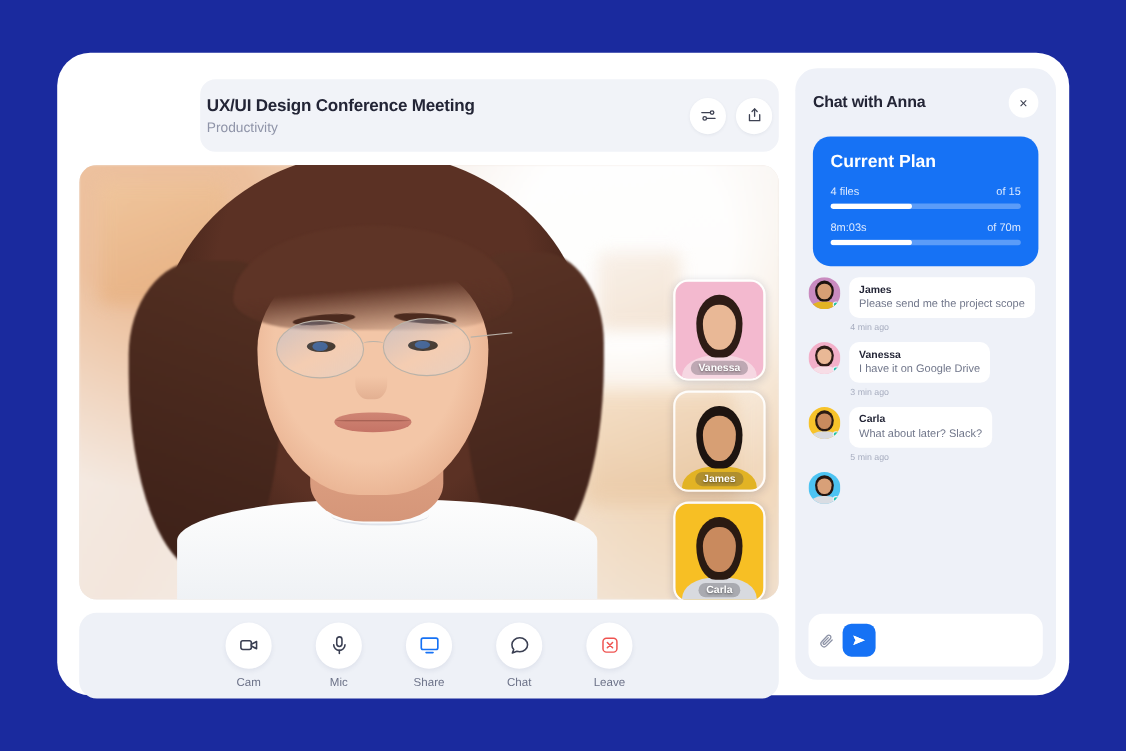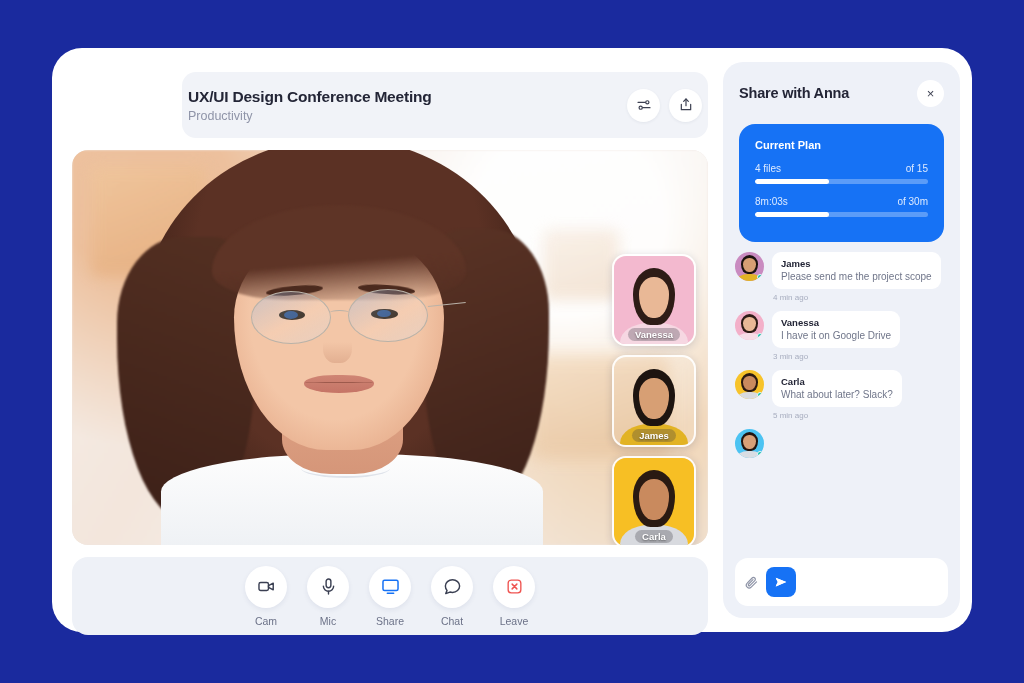--- a/index.html
+++ b/index.html
@@ -156,21 +156,21 @@
   .t-name{
     position:absolute; left:0; right:0; bottom:4px; text-align:center;
     font-size:9.5px; color:#ffffff; font-weight:bold;
     text-shadow:0 1px 2px rgba(0,0,0,.45);
   }
   .t-name span{ background:rgba(60,60,70,.30); padding:1px 7px; border-radius:7px; }
   
   #controls{
     position:absolute; left:10px; top:497px; width:636px; height:78px;
     background:#eef1f7; border-radius:16px;
-    display:flex; align-items:center; justify-content:center; gap:20px;
+    display:flex; align-items:center; justify-content:center; gap:40px;
   }
   .ctrl{ display:flex; flex-direction:column; align-items:center; cursor:pointer; }
   .ctrl-circle{
     width:42px; height:42px; border-radius:50%; background:#ffffff;
     display:flex; align-items:center; justify-content:center;
     box-shadow:0 2px 5px rgba(40,55,100,.08);
   }
   .ctrl-label{ margin-top:7px; font-size:10.5px; color:#6c7288; }
   
   #chat-panel{
@@ -184,21 +184,21 @@
   #chat-title{ flex:1; font-size:14.5px; font-weight:bold; color:#232536; letter-spacing:-0.2px; }
   #chat-close{
     width:27px; height:27px; border-radius:50%; background:#ffffff; border:none;
     display:flex; align-items:center; justify-content:center; cursor:pointer;
     font-size:13px; color:#3d4152; line-height:1;
   }
   #plan-card{
     position:absolute; left:16px; top:62px; width:205px; height:118px;
     background:#1672f5; border-radius:16px; padding:15px 16px;
   }
-  #plan-title{ font-size:11px; font-weight:bold; color:#ffffff; }
+  #plan-title{ font-size:16px; font-weight:bold; color:#ffffff; }
   .plan-row{ margin-top:12px; }
   .plan-row .labels{ display:flex; justify-content:space-between; font-size:10px; color:#ddeaff;text-align:right; }
   .plan-bar{ margin-top:5px; height:5px; border-radius:3px; background:#5b9cf8; overflow:hidden; }
   .plan-bar .fill{ height:100%; background:#ffffff; border-radius:3px; }
   #messages{ position:absolute; left:12px; top:190px; width:213px; }
   .msg{ display:flex; margin-bottom:9px; }
   .msg-avatar{
     position:relative; width:29px; height:29px; border-radius:50%;
     flex:0 0 29px; margin-right:8px; overflow:hidden;
   }
@@ -363,40 +363,40 @@
             </svg>
           </div>
           <div class="ctrl-label">Leave</div>
         </div>
       </div>
   </div>
 
   <div id="chat-panel">
 
     <div id="chat-header">
-      <div id="chat-title">Share with Anna</div>
+      <div id="chat-title">Chat with Anna</div>
       <button id="chat-close">×</button>
     </div>
 
     <div id="plan-card">
       <div id="plan-title">Current Plan</div>
       <div id="plan-rows">
           <div class="plan-row">
             <div class="labels">
               <span>4 files</span>
               <span>of 15</span>
             </div>
             <div class="plan-bar">
               <div class="fill" style="width:43%"></div>
             </div>
           </div>
           <div class="plan-row">
             <div class="labels">
               <span>8m:03s</span>
-              <span>of 30m</span>
+              <span>of 70m</span>
             </div>
             <div class="plan-bar">
               <div class="fill" style="width:43%"></div>
             </div>
           </div>
         </div>
     </div>
 
     <div id="messages">
         <div>

